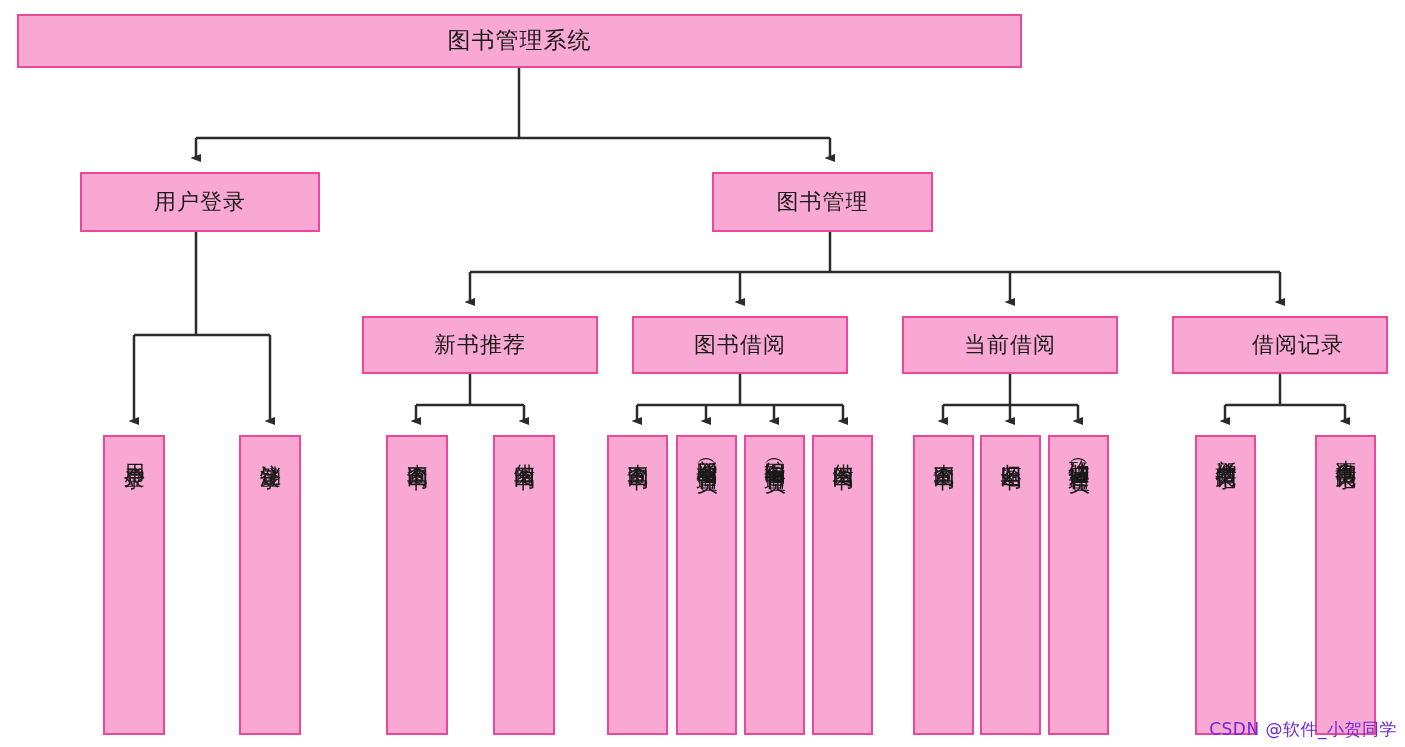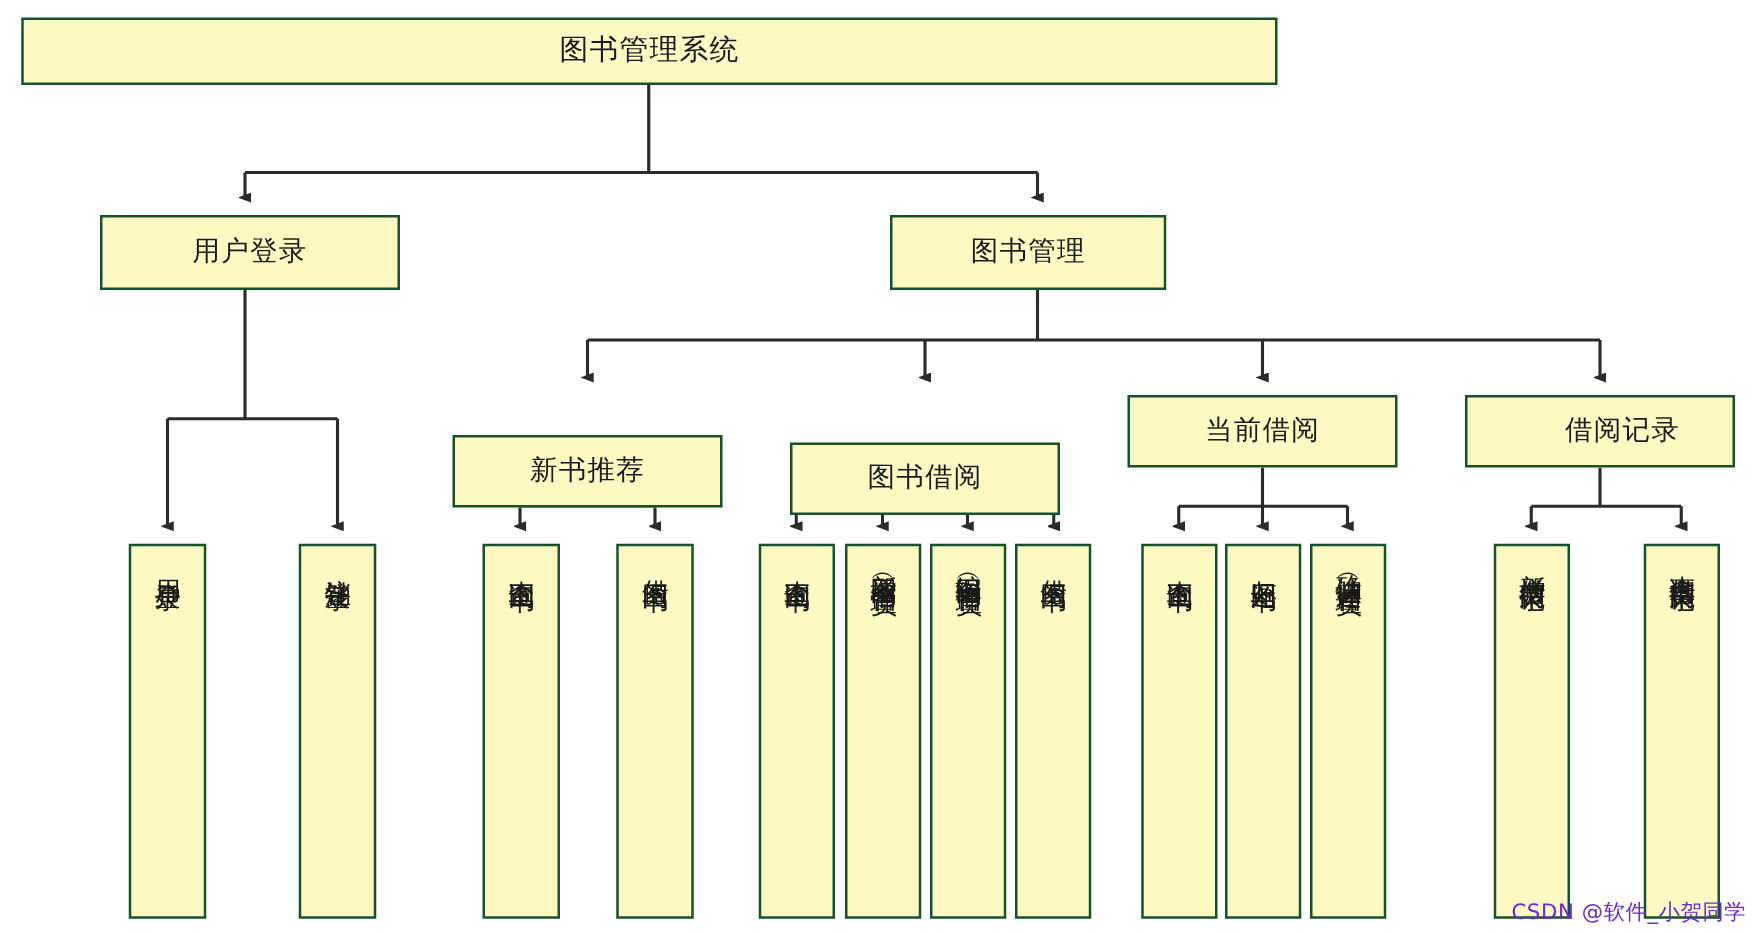--- a/index.html
+++ b/index.html
@@ -21,22 +21,22 @@
     position: absolute;
     left: 0;
     top: 0;
     width: 1405px;
     height: 747px;
     pointer-events: none;
   }
   .node {
     position: absolute;
     box-sizing: border-box;
-    background: #fef9c3;
-    border: 2px solid #14532d;
+    background: #f9a8d4;
+    border: 2px solid #ec4899;
     display: flex;
     align-items: center;
     justify-content: center;
     color: #1a1a1a;
     z-index: 2;
   }
   .node.horiz {
     font-size: 22px;
     letter-spacing: 1px;
     line-height: 1.1;
@@ -132,24 +132,24 @@
     <span>图书管理系统</span>
   </div>
 
   <div class="node horiz" style="left:80px; top:172px; width:240px; height:60px;">
     <span>用户登录</span>
   </div>
   <div class="node horiz" style="left:712px; top:172px; width:221px; height:60px;">
     <span>图书管理</span>
   </div>
 
-  <div class="node horiz" style="left:362px; top:316px; width:216px; height:58px;margin-top:32px;">
+  <div class="node horiz" style="left:362px; top:316px; width:236px; height:58px;">
     <span>新书推荐</span>
   </div>
-  <div class="node horiz" style="left:632px; top:316px; width:216px; height:58px;margin-top:38px;">
+  <div class="node horiz" style="left:632px; top:316px; width:216px; height:58px;">
     <span>图书借阅</span>
   </div>
   <div class="node horiz" style="left:902px; top:316px; width:216px; height:58px;">
     <span>当前借阅</span>
   </div>
   <div class="node horiz" style="left:1172px; top:316px; width:216px; height:58px;padding-left:36px;">
     <span>借阅记录</span>
   </div>
 
   <div class="node vert" style="left:103px; top:435px; width:62px; height:300px;">

